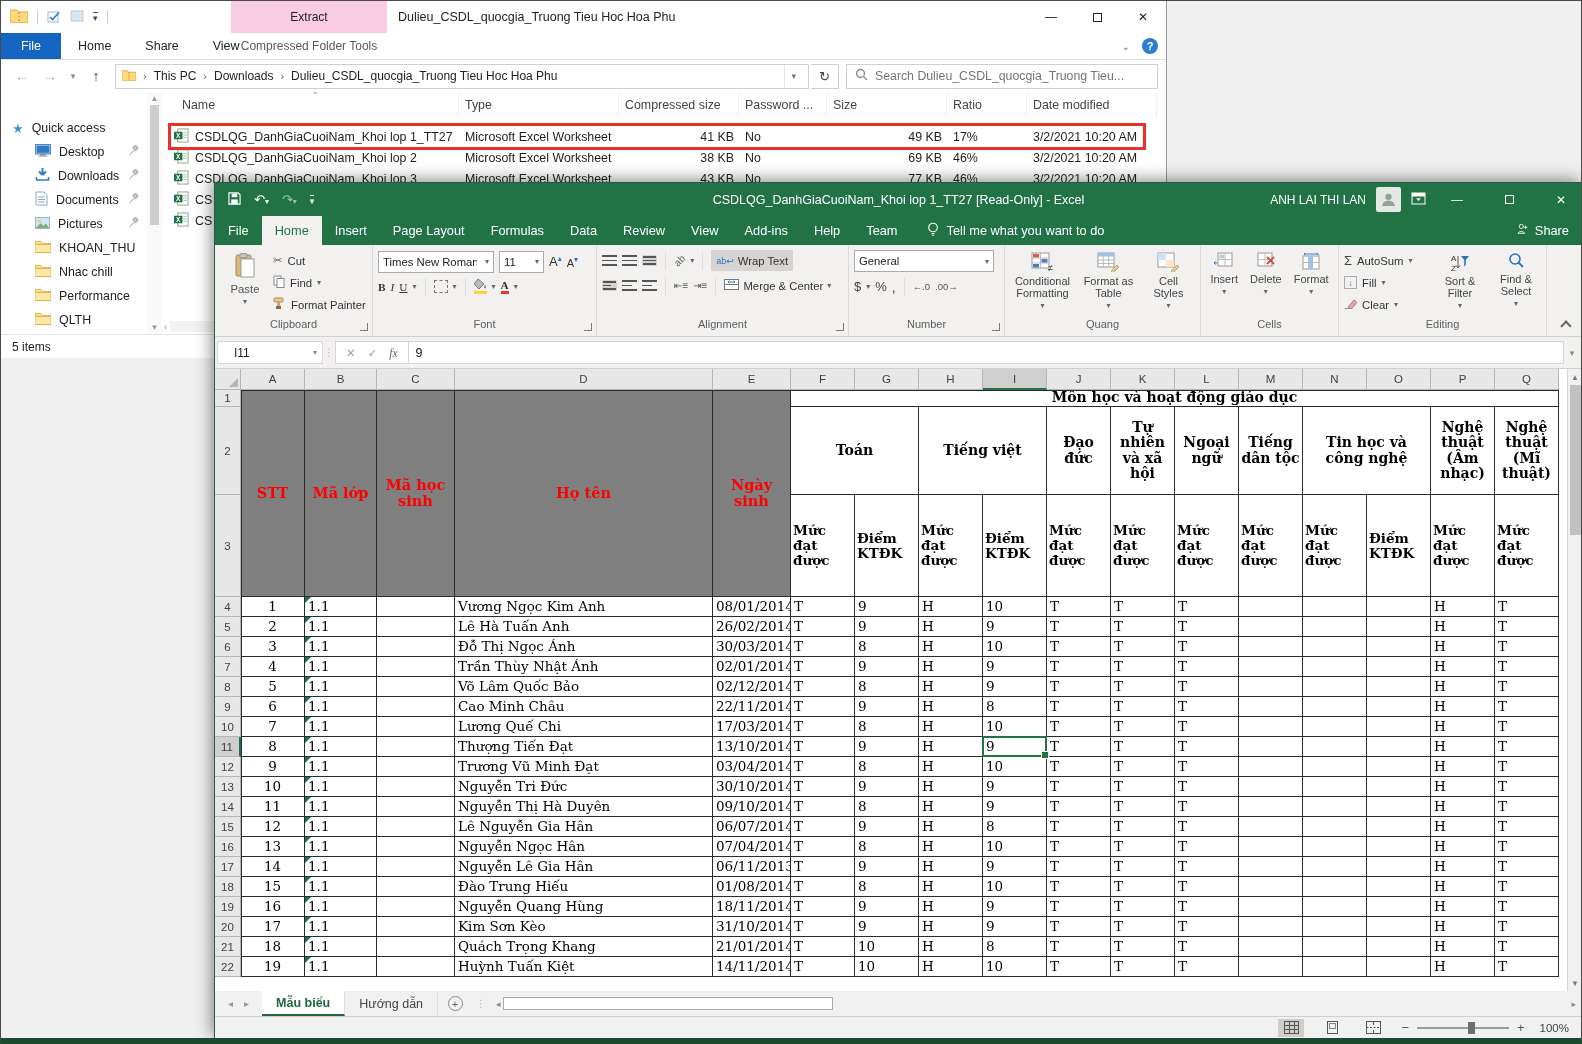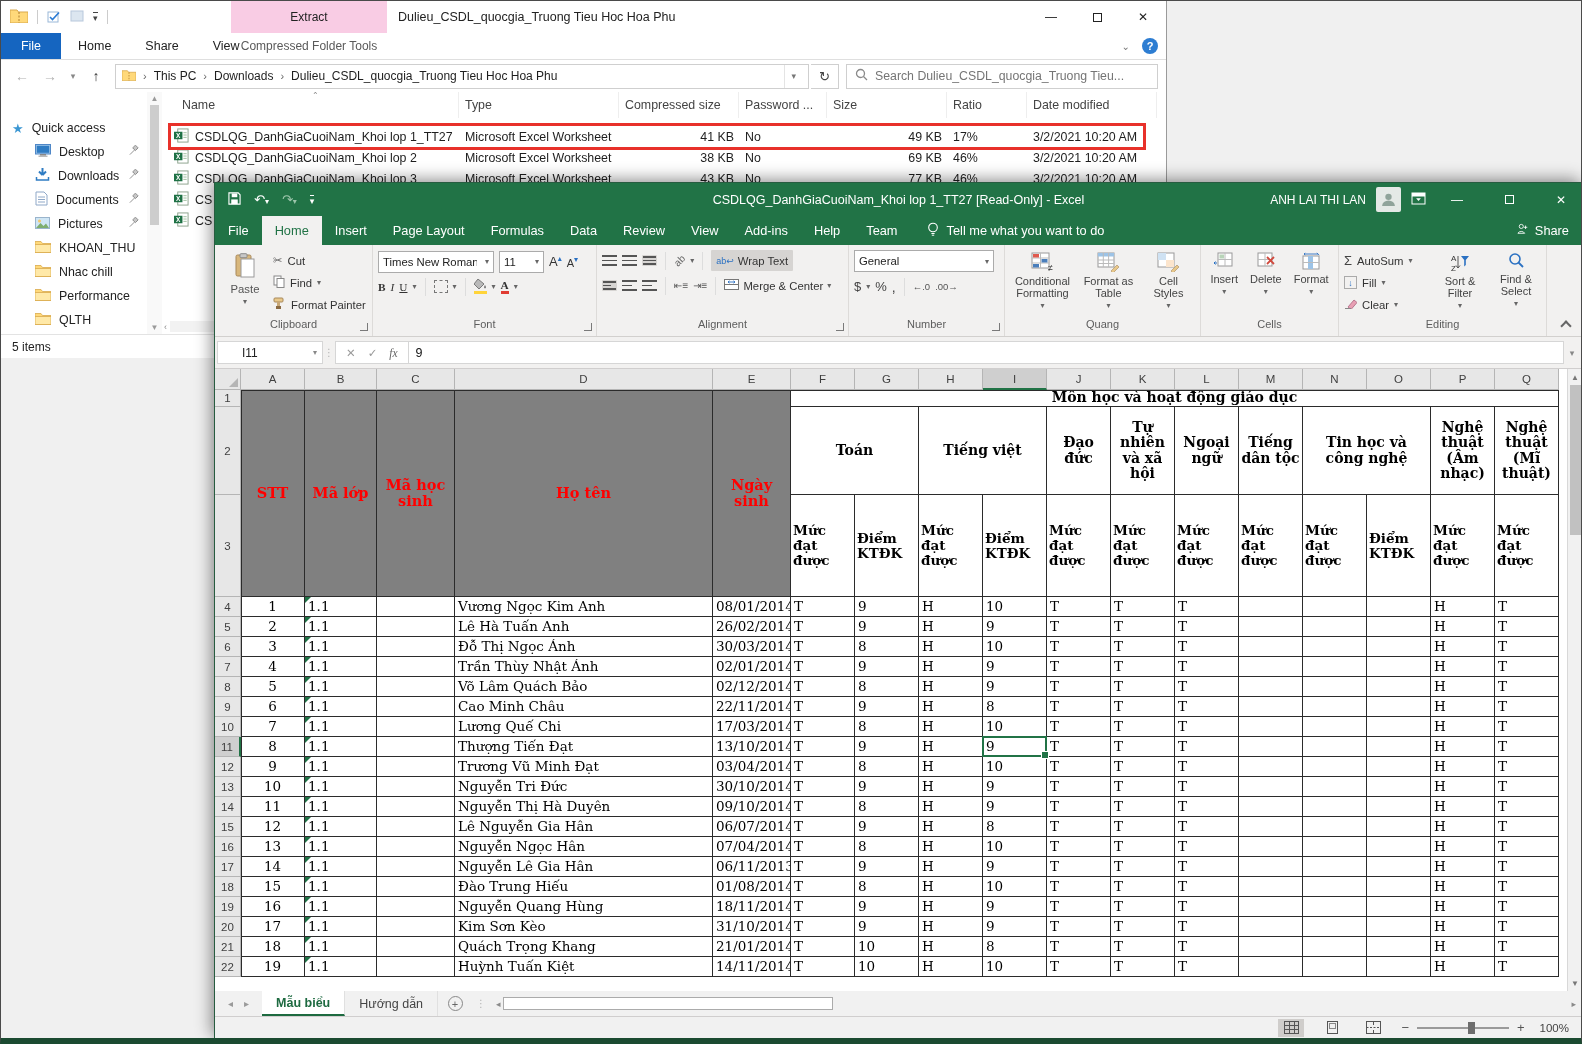--- a/index.html
+++ b/index.html
@@ -85,21 +85,21 @@
 .fmt-u{text-decoration:underline;font-family:"Liberation Serif",serif}
 .a-red{border-bottom:3px solid #e03c32;line-height:11px;font-weight:bold}
 .fillbar{border-bottom:3px solid #ffd43a;line-height:11px}
 .vsep{width:1px;height:18px;background:#ddd;margin:0 3px}
 .active-btn{background:#d6d4d2;border-radius:1px}
 .bars{width:15px;height:11px;display:inline-flex;flex-direction:column;justify-content:space-between}
 .bars i{height:1.6px;background:#555;display:block;width:100%}
 .bars.sh i:nth-child(2){width:65%}
 .stackbtn{display:flex;flex-direction:column;align-items:center;gap:1px;font-size:11px;color:#444;text-align:center;line-height:12px;padding:2px 3px}
 .xl-formula{height:32px;background:#f2f1f0;border-bottom:1px solid #d0cece;display:flex;align-items:center;padding:3px 2px;flex:0 0 auto}
-.namebox{width:106px;height:23px;background:#fff;border:1px solid #d6d6d6;display:flex;align-items:center;padding-left:24px;font-size:12px;color:#222}
+.namebox{width:106px;height:23px;background:#fff;border:1px solid #d6d6d6;display:flex;align-items:center;padding-left:16px;font-size:12px;color:#222}
 .fdots{width:12px;text-align:center;color:#b5b5b5;font-size:10px}
 .fxbtns{height:23px;background:#fff;border:1px solid #d6d6d6;display:flex;align-items:center;gap:12px;padding:0 10px;color:#9a9a9a;font-size:11.5px}
 .fx-input{flex:1;height:23px;background:#fff;border:1px solid #d6d6d6;border-left:none;display:flex;align-items:center;padding-left:7px;font-size:12.5px;color:#111}
 .fbar-exp{width:16px;text-align:center;color:#888;font-size:9px}
 .xl-gridwrap{flex:1;display:flex;overflow:hidden;background:#fff}
 .xl-grid{position:relative;flex:1;overflow:hidden;background:#fff}
 .xl-vscroll{width:15px;background:#f1f1f1;border-left:1px solid #d8d8d8;display:flex;flex-direction:column;align-items:center;color:#777;font-size:8px;flex:0 0 auto}
 .xl-vscroll .vbtn{height:16px;display:flex;align-items:center}
 .xl-vscroll .thumb{width:11px;height:150px;background:#c1c1c1}
 .xl-vscroll .spacer{flex:1}
@@ -931,21 +931,21 @@
           <div class="xc" style="left: 960px; top: 288px; width: 64px; height: 20px;">T</div>
           <div class="xc" style="left: 1024px; top: 288px; width: 64px; height: 20px;"></div>
           <div class="xc" style="left: 1088px; top: 288px; width: 64px; height: 20px;"></div>
           <div class="xc" style="left: 1152px; top: 288px; width: 64px; height: 20px;"></div>
           <div class="xc" style="left: 1216px; top: 288px; width: 64px; height: 20px;">H</div>
           <div class="xc" style="left: 1280px; top: 288px; width: 64px; height: 20px;">T</div>
           <div class="xh" style="left: 0px; top: 308px; width: 26px; height: 20px;">8</div>
           <div class="xc ctr" style="left: 26px; top: 308px; width: 64px; height: 20px;">5</div>
           <div class="xc tri" style="left: 90px; top: 308px; width: 72px; height: 20px;">1.1</div>
           <div class="xc" style="left: 162px; top: 308px; width: 78px; height: 20px;"></div>
-          <div class="xc" style="left: 240px; top: 308px; width: 258px; height: 20px;">Võ Lâm Quách Bảo</div>
+          <div class="xc" style="left: 240px; top: 308px; width: 258px; height: 20px;">Võ Lâm Quốc Bảo</div>
           <div class="xc" style="left: 498px; top: 308px; width: 78px; height: 20px;">02/12/2014</div>
           <div class="xc" style="left: 576px; top: 308px; width: 64px; height: 20px;">T</div>
           <div class="xc" style="left: 640px; top: 308px; width: 64px; height: 20px;">8</div>
           <div class="xc" style="left: 704px; top: 308px; width: 64px; height: 20px;">H</div>
           <div class="xc" style="left: 768px; top: 308px; width: 64px; height: 20px;">9</div>
           <div class="xc" style="left: 832px; top: 308px; width: 64px; height: 20px;">T</div>
           <div class="xc" style="left: 896px; top: 308px; width: 64px; height: 20px;">T</div>
           <div class="xc" style="left: 960px; top: 308px; width: 64px; height: 20px;">T</div>
           <div class="xc" style="left: 1024px; top: 308px; width: 64px; height: 20px;"></div>
           <div class="xc" style="left: 1088px; top: 308px; width: 64px; height: 20px;"></div>

